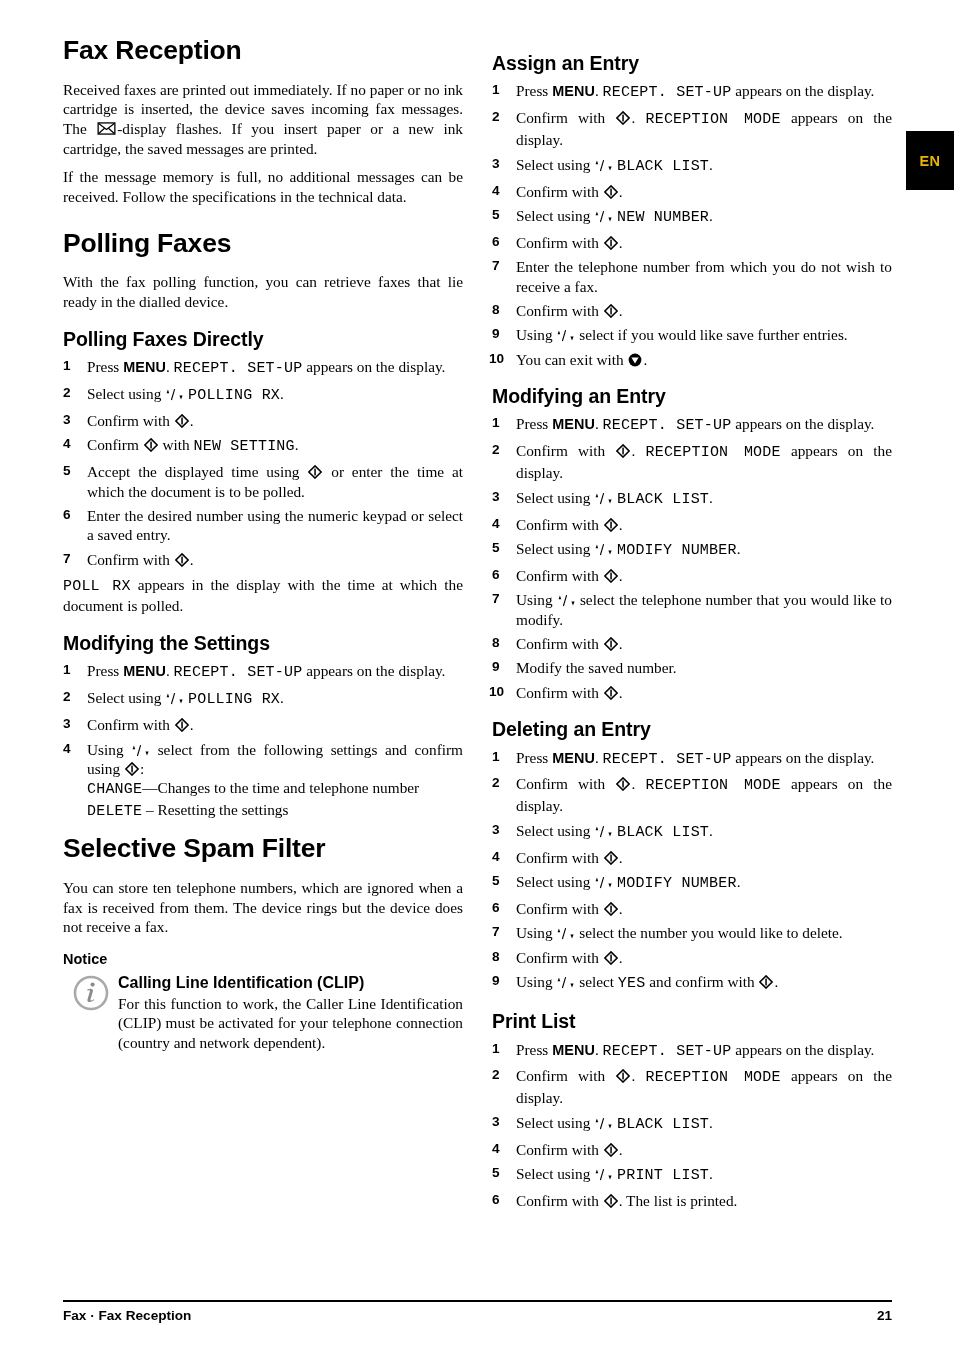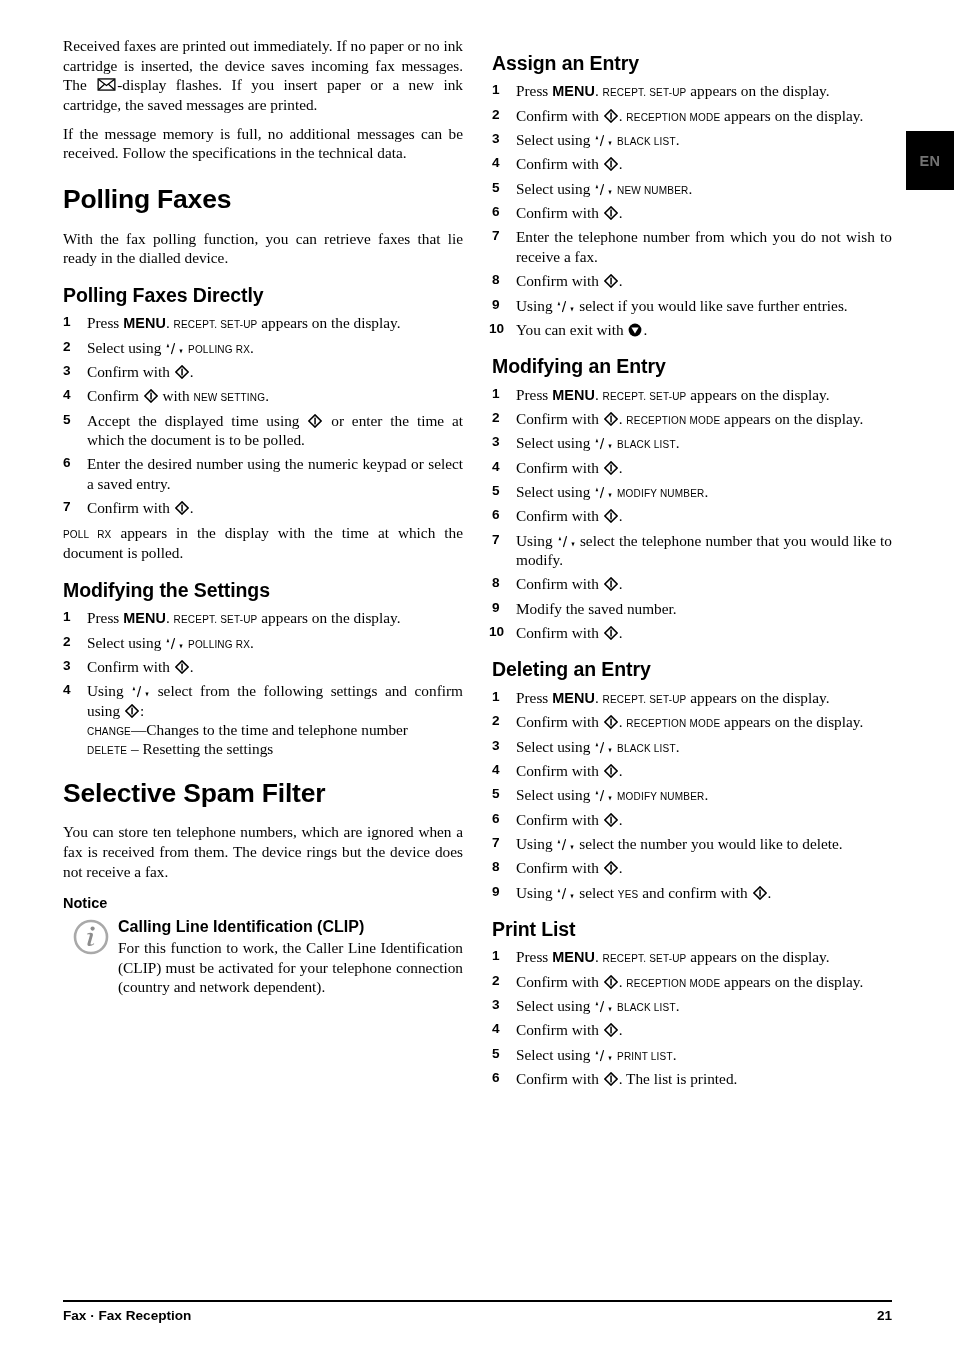--- a/index.html
+++ b/index.html
@@ -8,21 +8,21 @@
     font-family:"Liberation Serif",serif;position:relative;overflow:hidden;
   }
   .page{position:absolute;left:0;top:0;width:954px;height:1352px;}
 
   
   .lang-tab{
     position:absolute;right:0;top:131px;width:48px;height:59px;background:#000;
     display:flex;align-items:center;justify-content:center;
   }
   .lang-tab span{
-    color:#737373;font-family:"Liberation Sans",sans-serif;font-weight:bold;
+    color:#eab308;font-family:"Liberation Sans",sans-serif;font-weight:bold;
     font-size:14.5px;letter-spacing:.5px;
   }
 
   
   .col{position:absolute;top:36px;width:400px;}
   .col-left{left:63px;}
   .col-right{left:492px;width:400px;margin-top:16px;}
 
   
   h1{
@@ -57,21 +57,21 @@
     text-align:left;
   }
   ol.steps li .num.wide{left:-3px;width:24px;}
 
   
   .key{
     font-family:"Liberation Sans",sans-serif;font-weight:bold;font-size:14.4px;
     letter-spacing:.1px;
   }
   .lcd{
-    font-family:Liberation Sans, sans-serif;font-size:10px;letter-spacing:.2px;
+    font-family:Liberation Mono, monospace;font-size:15px;letter-spacing:.2px;
   }
 
   
   .ic{display:inline-block;vertical-align:-2px;}
   .ic-ok{width:14px;height:14px;margin:0 1px;}
   .ic-stop{width:14px;height:14px;margin:0 1px;}
   .ic-ud{display:inline-block;width:17px;height:13px;vertical-align:-2px;margin:0 1px;}
   .ic-env{width:19px;height:13px;margin:0 1px;vertical-align:-1px;}
 
   
@@ -95,20 +95,21 @@
 </head>
 <body>
 
 <div class="page">
 
   <div class="lang-tab">
     <span>EN</span>
   </div>
 
   <div class="col col-left">
+    <h1>Fax Reception</h1>
 
     <p class="body"><span>Received faxes are printed out immediately. If no paper or no ink cartridge is inserted, the device saves incoming fax messages. The </span><svg class="ic ic-env" viewBox="0 0 20 14">
           <rect x="1" y="1" width="18" height="12" fill="none" stroke="#000" stroke-width="1.4"></rect>
           <path d="M1.6 1.7 L10 8 L18.4 1.7 M1.6 12.4 L7.6 7 M18.4 12.4 L12.4 7" fill="none" stroke="#000" stroke-width="1.3"></path>
         </svg><span>-display flashes. If you insert paper or a new ink cartridge, the saved messages are printed.</span></p>
 
     <p class="body">If the message memory is full, no additional messages can be received. Follow the specifications in the technical data.</p>
 
     <h1 style="margin-top:22px;">Polling Faxes</h1>
     <p class="body">With the fax polling function, you can retrieve faxes that lie ready in the dialled device.</p>
@@ -163,21 +164,21 @@
             <path d="M13.4 7.6 L16.6 7.6 L15 11.6 Z" fill="#000"></path>
           </svg><span> select from the following settings and confirm using </span><svg class="ic ic-ok" viewBox="0 0 14 14">
             <path d="M7 0.9 L13.1 7 L7 13.1 L0.9 7 Z" fill="none" stroke="#000" stroke-width="1.5"></path>
             <rect x="6.3" y="3.6" width="1.5" height="6.8" fill="#000"></rect>
           </svg><span>:</span><br>
         <span class="lcd">CHANGE</span><span>—Changes to the time and telephone number</span><br>
         <span class="lcd">DELETE</span><span> – Resetting the settings</span>
       </li>
     </ol>
 
-    <h1 style="margin-top:20px;">Selective Spam Filter</h1>
+    <h1 style="margin-top:12px;">Selective Spam Filter</h1>
     <p class="body">You can store ten telephone numbers, which are ignored when a fax is received from them. The device rings but the device does not receive a fax.</p>
 
     <h3>Notice</h3>
     <div class="notice">
       <svg class="info-icon" viewBox="0 0 36 36">
         <circle cx="18" cy="18" r="16" fill="none" stroke="#a9a9a9" stroke-width="2.6"></circle>
         <circle cx="19.6" cy="9.6" r="2.1" fill="#8c8c8c"></circle>
         <path d="M14.2 14.6 C16.6 13.2 20.6 13.0 19.9 16.2 L17.6 24.2 C17.2 26.0 19.2 25.6 20.8 24.2 L21.3 25.1 C18.6 27.6 13.6 28.2 14.5 24.4 L16.8 16.6 C17.2 15.0 15.8 15.2 14.6 15.8 Z" fill="#8c8c8c"></path>
       </svg>
       <h4>Calling Line Identification (CLIP)</h4>

